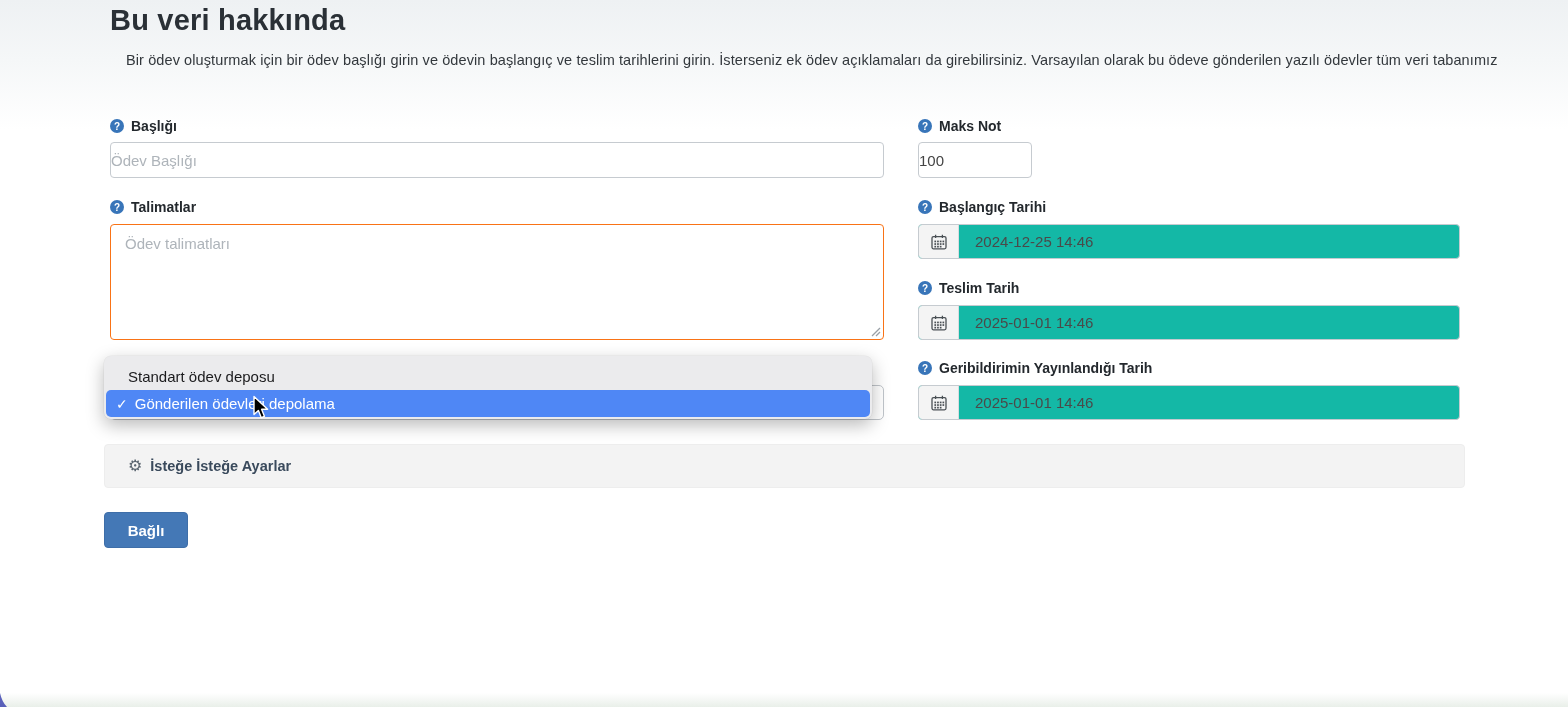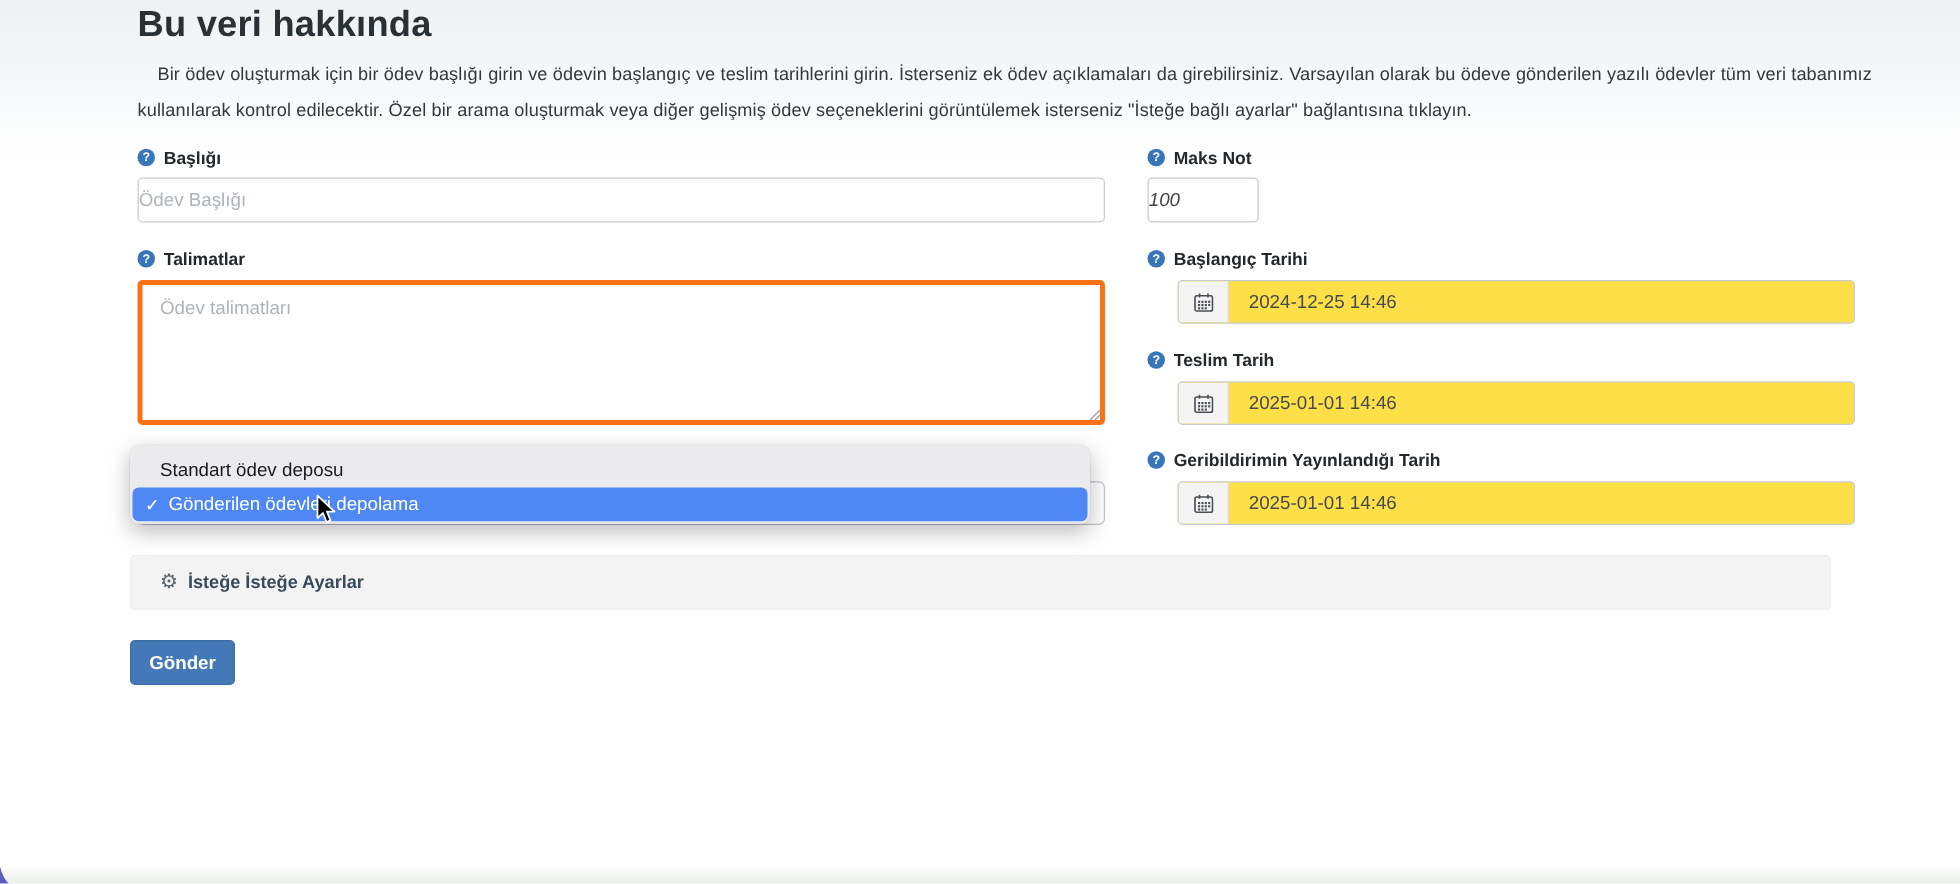--- a/index.html
+++ b/index.html
@@ -36,21 +36,21 @@
 
   .text-input {
     position: absolute; border: 1px solid #c6cbd0; border-radius: 4px;
     background: #ffffff; font-family: "Liberation Sans", sans-serif;
     font-size: 15px; color: #444444; padding: 0 0; outline: none;
   }
   .text-input::placeholder { color: #aeb4ba; opacity: 1; }
 
   .textarea-wrap { position: absolute; left: 110px; top: 224px; width: 774px; height: 116px; }
   .textarea-input {
-    width: 100%; height: 100%; border: 4px solid #f97316; border-radius: 4px;
+    width: 100%; height: 100%; border: 1px solid #f97316; border-radius: 4px;
     background: #ffffff; font-family: "Liberation Sans", sans-serif;
     font-size: 15px; color: #444444; padding: 10px 14px; resize: none; outline: none;
   }
   .textarea-input::placeholder { color: #aeb4ba; opacity: 1; }
   .resize-handle { position: absolute; right: 3px; bottom: 3px; }
 
   .select-under {
     position: absolute; left: 110px; top: 385px; width: 774px; height: 35px;
     background: #ffffff; border: 1px solid #c0c5ca; border-radius: 5px;
   }
@@ -67,22 +67,22 @@
   }
   .dropdown-option-selected {
     margin: 2px 2px 0 2px; height: 27px; border-radius: 5px;
     background: #4f87f5; color: #ffffff; font-size: 15px;
     display: flex; align-items: center; padding-left: 10px; gap: 7px;
   }
   .check-glyph { font-size: 14px; color: #ffffff; }
 
   .date-group {
     position: absolute; width: 542px; height: 35px;
-    border: 1px solid #c6cbd0; border-radius: 4px; background: #fde047;
-    display: flex; overflow: hidden; margin-left: 24px;
+    border: 1px solid #c6cbd0; border-radius: 4px; background: #14b8a6;
+    display: flex; overflow: hidden;
   }
   .date-addon {
     width: 40px; background: #f4f4f4; border-right: 1px solid #d8dce0;
     display: flex; align-items: center; justify-content: center; flex: 0 0 auto;
   }
   .date-value {
     flex: 1; border: none; outline: none; background: transparent;
     font-family: "Liberation Sans", sans-serif; font-size: 15px; color: #4a4a4a;
     padding-left: 16px;
   }
@@ -112,21 +112,20 @@
 
   .mouse-cursor { position: absolute; left: 252px; top: 395px; z-index: 9; pointer-events: none; }
 </style>
 </head>
 <body>
 
 <div class="page">
 
   <div class="page-title">Bu veri hakkında</div>
   <div class="desc-line l1">Bir ödev oluşturmak için bir ödev başlığı girin ve ödevin başlangıç ve teslim tarihlerini girin. İsterseniz ek ödev açıklamaları da girebilirsiniz. Varsayılan olarak bu ödeve gönderilen yazılı ödevler tüm veri tabanımız</div>
-  <div class="desc-line l2">kullanılarak kontrol edilecektir. Özel bir arama oluşturmak veya diğer gelişmiş ödev seçeneklerini görüntülemek isterseniz "İsteğe bağlı ayarlar" bağlantısına tıklayın.</div>
 
   <div class="field-label" style="left:110px; top:118px;">
     <span class="help-icon">?</span>
     <span>Başlığı</span>
   </div>
   <input class="text-input" style="left: 110px; top: 142px; width: 774px; height: 36px;" placeholder="Ödev Başlığı">
 
   <div class="field-label" style="left:110px; top:199px;">
     <span class="help-icon">?</span>
     <span>Talimatlar</span>
@@ -148,21 +147,21 @@
     <div class="dropdown-option-selected">
       <span class="check-glyph">✓</span>
       <span>Gönderilen ödevleri depolama</span>
     </div>
   </div>
 
   <div class="field-label" style="left:918px; top:118px;">
     <span class="help-icon">?</span>
     <span>Maks Not</span>
   </div>
-  <input class="text-input" style="left: 918px; top: 142px; width: 89px; height: 36px; font-style: italic;" value="100">
+  <input class="text-input" style="left: 918px; top: 142px; width: 114px; height: 36px;" value="100">
 
   <div class="field-label" style="left:918px; top:199px;">
     <span class="help-icon">?</span>
     <span>Başlangıç Tarihi</span>
   </div>
   <div class="date-group" style="left:918px; top:224px;">
     <div class="date-addon">
       <svg width="16" height="16" viewBox="0 0 16 16">
         <rect x="1" y="2.6" width="14" height="12.2" rx="1.5" fill="none" stroke="#4a4f54" stroke-width="1.3"></rect>
         <line x1="4.6" y1="0.8" x2="4.6" y2="4" stroke="#4a4f54" stroke-width="1.3"></line>
@@ -239,21 +238,21 @@
       </svg>
     </div>
     <input class="date-value" value="2025-01-01 14:46" style="">
   </div>
 
   <div class="optional-bar">
     <span class="gear-glyph">⚙</span>
     <span class="optional-label">İsteğe İsteğe Ayarlar</span>
   </div>
 
-  <button class="submit-btn">Gönder</button>
+  <button class="submit-btn">Bağlı</button>
 
   <div class="bottom-band"></div>
   <svg class="corner-wedge" width="8" height="14" viewBox="0 0 8 14">
     <path d="M0 0 L0 14 L7 14 Q2 9 0 0 Z" fill="#3f46b0" opacity="0.85"></path>
   </svg>
 
   <svg class="mouse-cursor" width="19" height="26" viewBox="0 0 19 26">
     <path d="M2 1.5 L2 19.5 L6.4 15.4 L9.2 22.6 L12.4 21.3 L9.6 14.3 L15.6 14.3 Z" fill="#000000" stroke="#ffffff" stroke-width="1.4" stroke-linejoin="round"></path>
   </svg>
 

